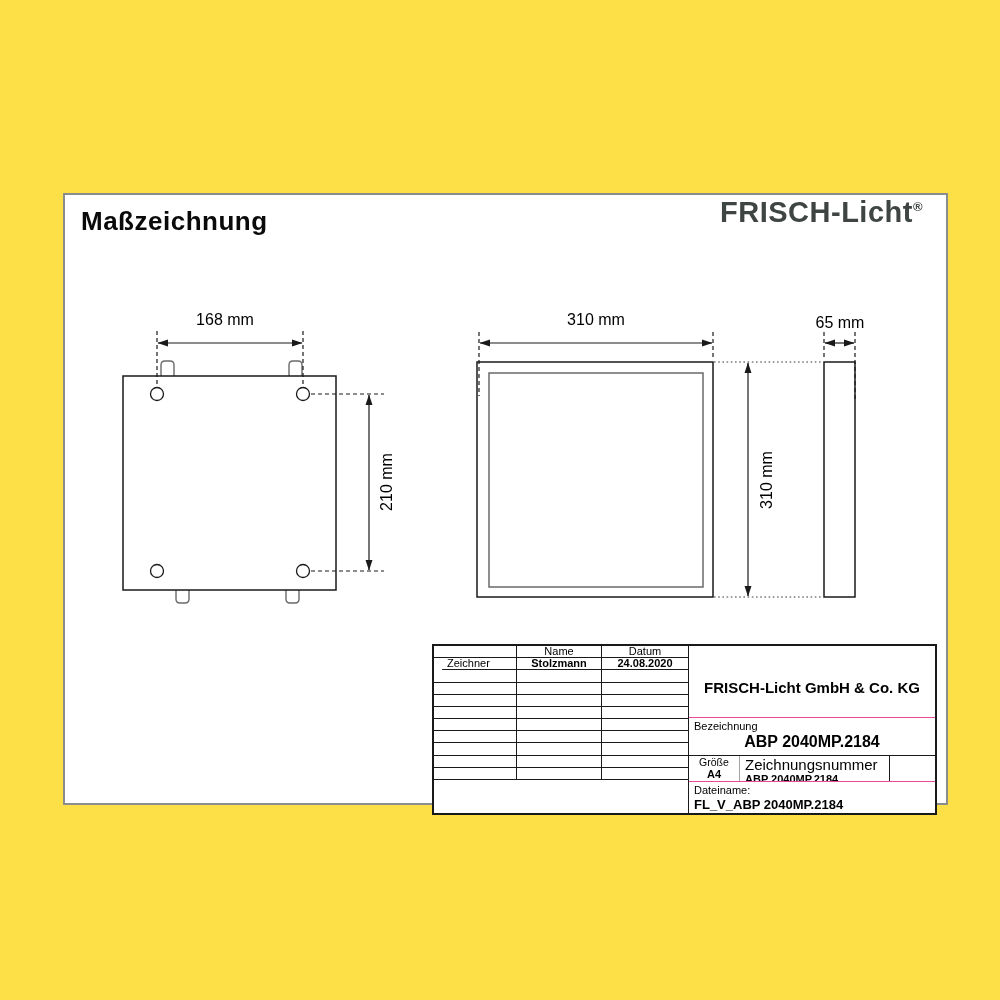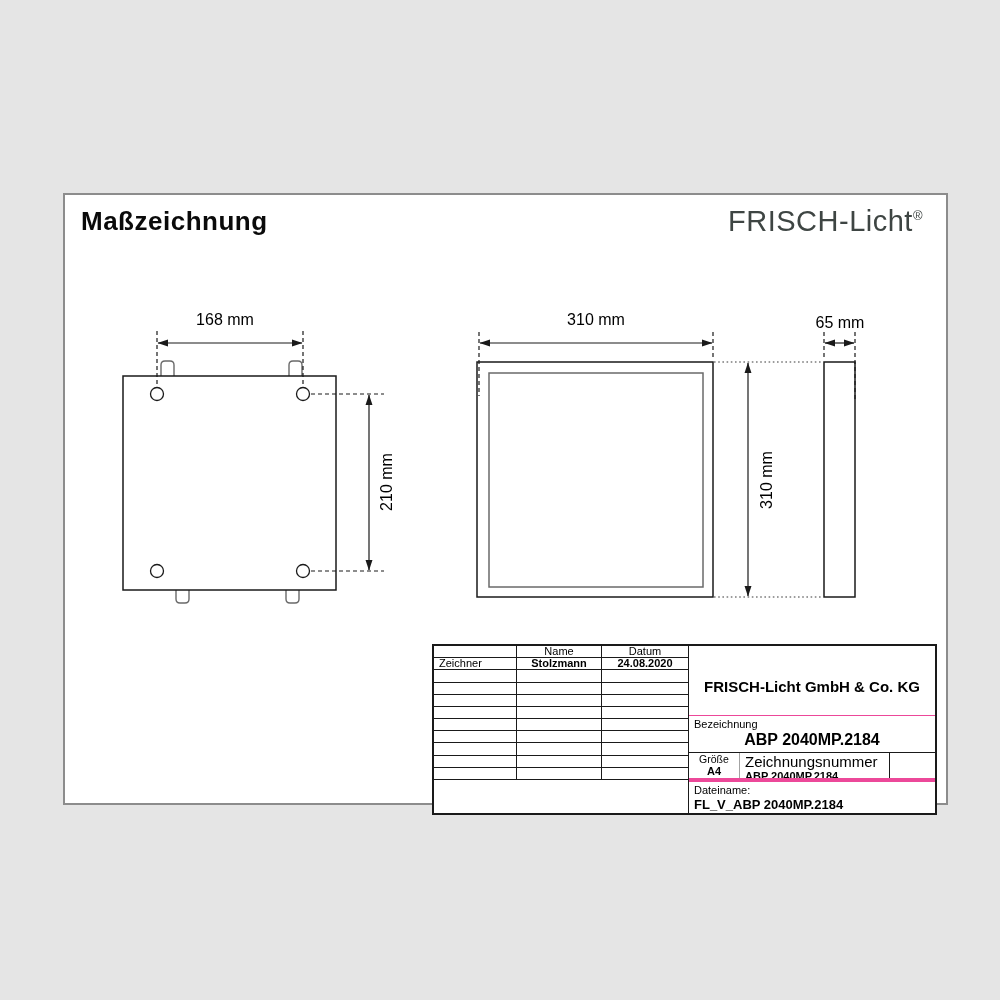--- a/index.html
+++ b/index.html
@@ -1,54 +1,54 @@
 <!DOCTYPE html>
 <html><head>
 <meta charset="utf-8">
 <style>
   html,body{margin:0;padding:0;background:#fff;}
   body{font-family:"Liberation Sans","DejaVu Sans",sans-serif;color:#000;}
-  .canvas{position:relative;width:1000px;height:1000px;background:#e5e5e5;overflow:hidden;}
+  .canvas{position:relative;width:1000px;height:1000px;background:#fde047;overflow:hidden;}
   .page-border{position:absolute;left:63px;top:193px;width:885px;height:612px;
     border:2px solid #8c8c8c;box-sizing:border-box;background:#fff;}
   .page-title{position:absolute;left:81px;top:206px;font-size:26px;font-weight:bold;
     letter-spacing:0.5px;color:#0a0a0a;}
-  .logo{position:absolute;right:77px;top:205px;font-size:29px;font-weight:normal;
+  .logo{position:absolute;right:77px;top:196px;font-size:29px;font-weight:bold;
     color:#3e4543;letter-spacing:0.5px;}
   .logo sup{font-size:13px;vertical-align:super;}
   .draw-svg{position:absolute;left:0;top:0;width:1000px;height:1000px;}
 
   
   .tblock{position:absolute;left:432px;top:644px;width:505px;height:171px;
     border:2px solid #1a1a1a;box-sizing:border-box;display:flex;background:#fff;}
   .tb-left{display:grid;grid-template-columns:83px 85px 87px;
     grid-template-rows:repeat(11,1fr) 33px;width:255px;flex:none;}
   .tb-left .c{border-right:1px solid #1a1a1a;border-bottom:1px solid #1a1a1a;
     font-size:11px;line-height:1;display:flex;align-items:center;justify-content:center;
     overflow:hidden;box-sizing:border-box;}
-  .tb-left .c.lft{justify-content:flex-start;padding-left:5px;}
+  .tb-left .c.lft{justify-content:flex-start;padding-left:5px;margin-left:8px;}
   .tb-left .c.b{font-weight:bold;}
   .tb-left .c.span3{grid-column:1/4;border-bottom:none;}
   .tb-right{width:246px;display:flex;flex-direction:column;flex:none;box-sizing:border-box;margin-top:12px;}
   .tb-company{height:64px;display:flex;align-items:center;justify-content:center;
     font-size:15px;font-weight:bold;box-sizing:border-box;}
   .tb-bez{height:41px;border-top:1px solid #ec4899;box-sizing:border-box;
     display:flex;flex-direction:column;}
   .tb-bez .lbl{font-size:11px;padding:2px 0 0 5px;line-height:1.1;}
   .tb-bez .val{font-size:16px;font-weight:bold;text-align:center;margin-top:1px;}
   .tb-sizes{height:26px;border-top:1px solid #1a1a1a;display:flex;box-sizing:border-box;}
   .tb-sizes .cell{box-sizing:border-box;display:flex;flex-direction:column;overflow:hidden;}
   .tb-size{width:51px;border-right:1px solid #a3a3a3;align-items:center;}
   .tb-size .lbl{font-size:10.5px;line-height:1.1;padding-top:1px;}
   .tb-size .val{font-size:11px;font-weight:bold;line-height:1.1;}
   .tb-dnum{width:150px;border-right:1px solid #1a1a1a;padding-left:5px;}
   .tb-dnum .lbl{font-size:15px;line-height:1.1;padding-top:1px;}
   .tb-dnum .val{font-size:11px;font-weight:bold;line-height:1.1;}
   .tb-empty{flex:1;}
-  .tb-file{flex:1;border-top:4px solid #ec4899;box-sizing:border-box;padding:2px 0 0 5px;}
+  .tb-file{flex:1;border-top:1px solid #ec4899;box-sizing:border-box;padding:2px 0 0 5px;}
   .tb-file .lbl{font-size:11px;line-height:1.2;}
   .tb-file .val{font-size:13px;font-weight:bold;line-height:1.25;}
 </style>
 </head>
 <body>
 
 <div class="canvas">
 
   <div class="page-border"></div>
 

